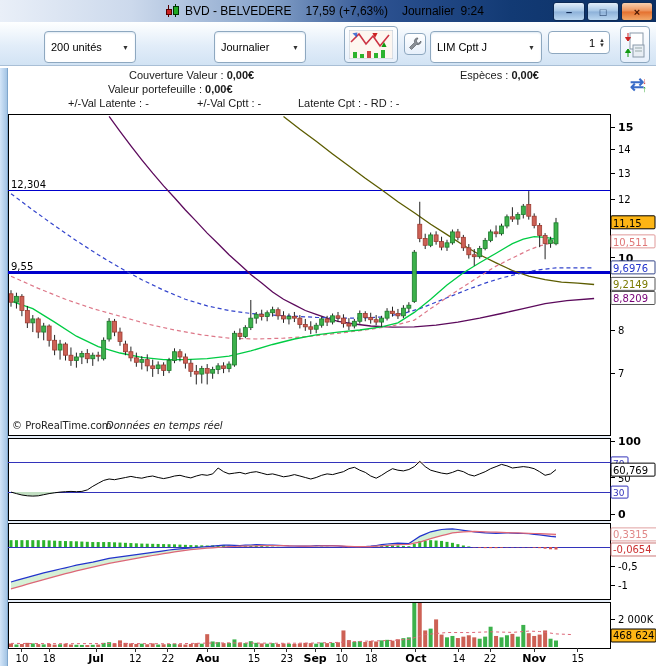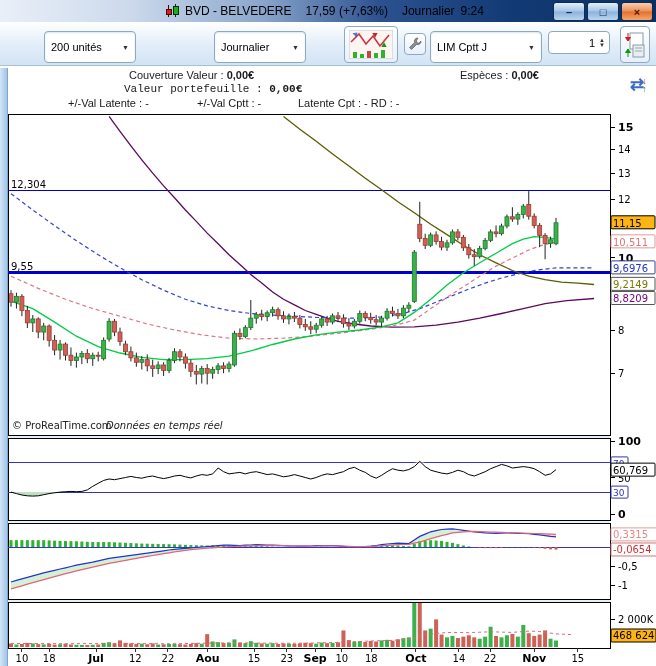--- a/index.html
+++ b/index.html
@@ -128,21 +128,21 @@
 
   <div class="info">
     <div class="irow" style="left:121px;top:3px;margin-left:8px;">
       <span>Couverture Valeur :</span>
       <b>0,00€</b>
     </div>
     <div class="irow" style="left:415px;top:3px;padding-left:45px;">
       <span>Espèces :</span>
       <b>0,00€</b>
     </div>
-    <div class="irow" style="left:124px;top:17px;font-family:Liberation Mono, monospace;">
+    <div class="irow" style="left:108px;top:17px;">
       <span>Valeur portefeuille :</span>
       <b>0,00€</b>
     </div>
     <div class="irow" style="left:32px;top:31px;margin-left:36px;">+/-Val Latente : -</div>
     <div class="irow" style="left:197px;top:31px;">+/-Val Cptt : -</div>
     <div class="irow" style="left:298px;top:31px;">
       <span>Latente</span>
       <span>Cpt : - RD : -</span>
     </div>
     <div class="sync" style="left:630px;top:8px;">

